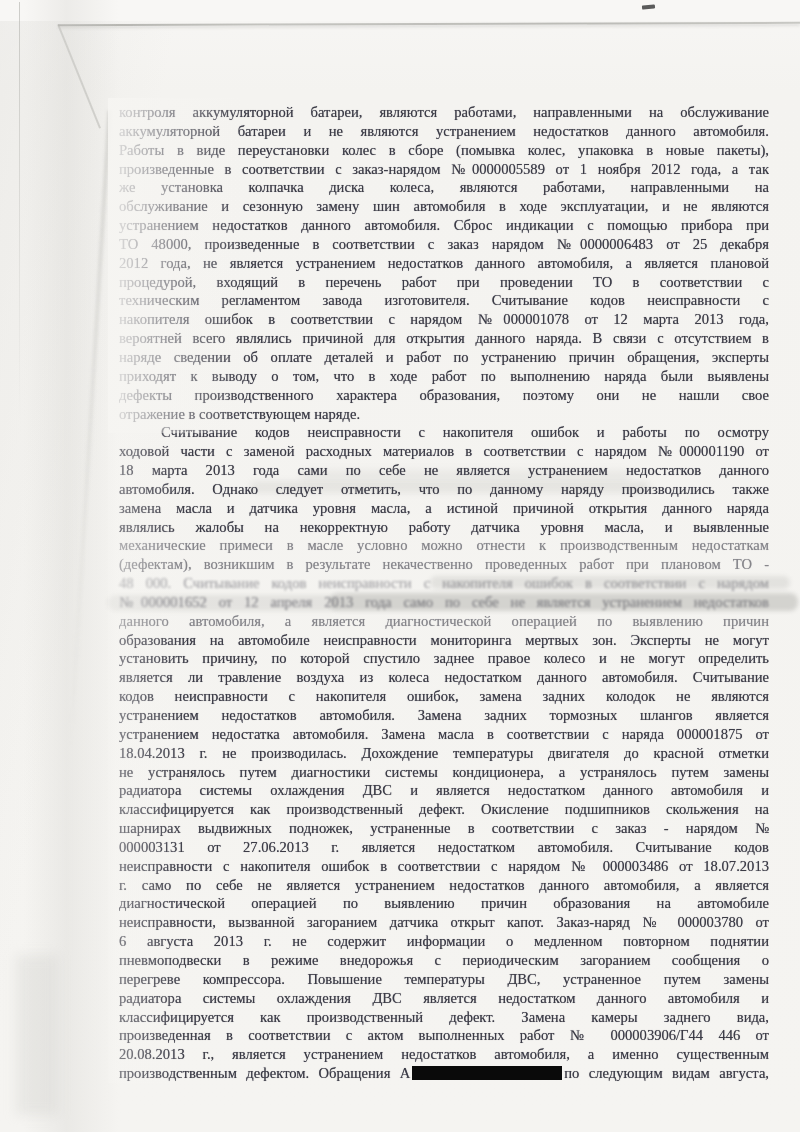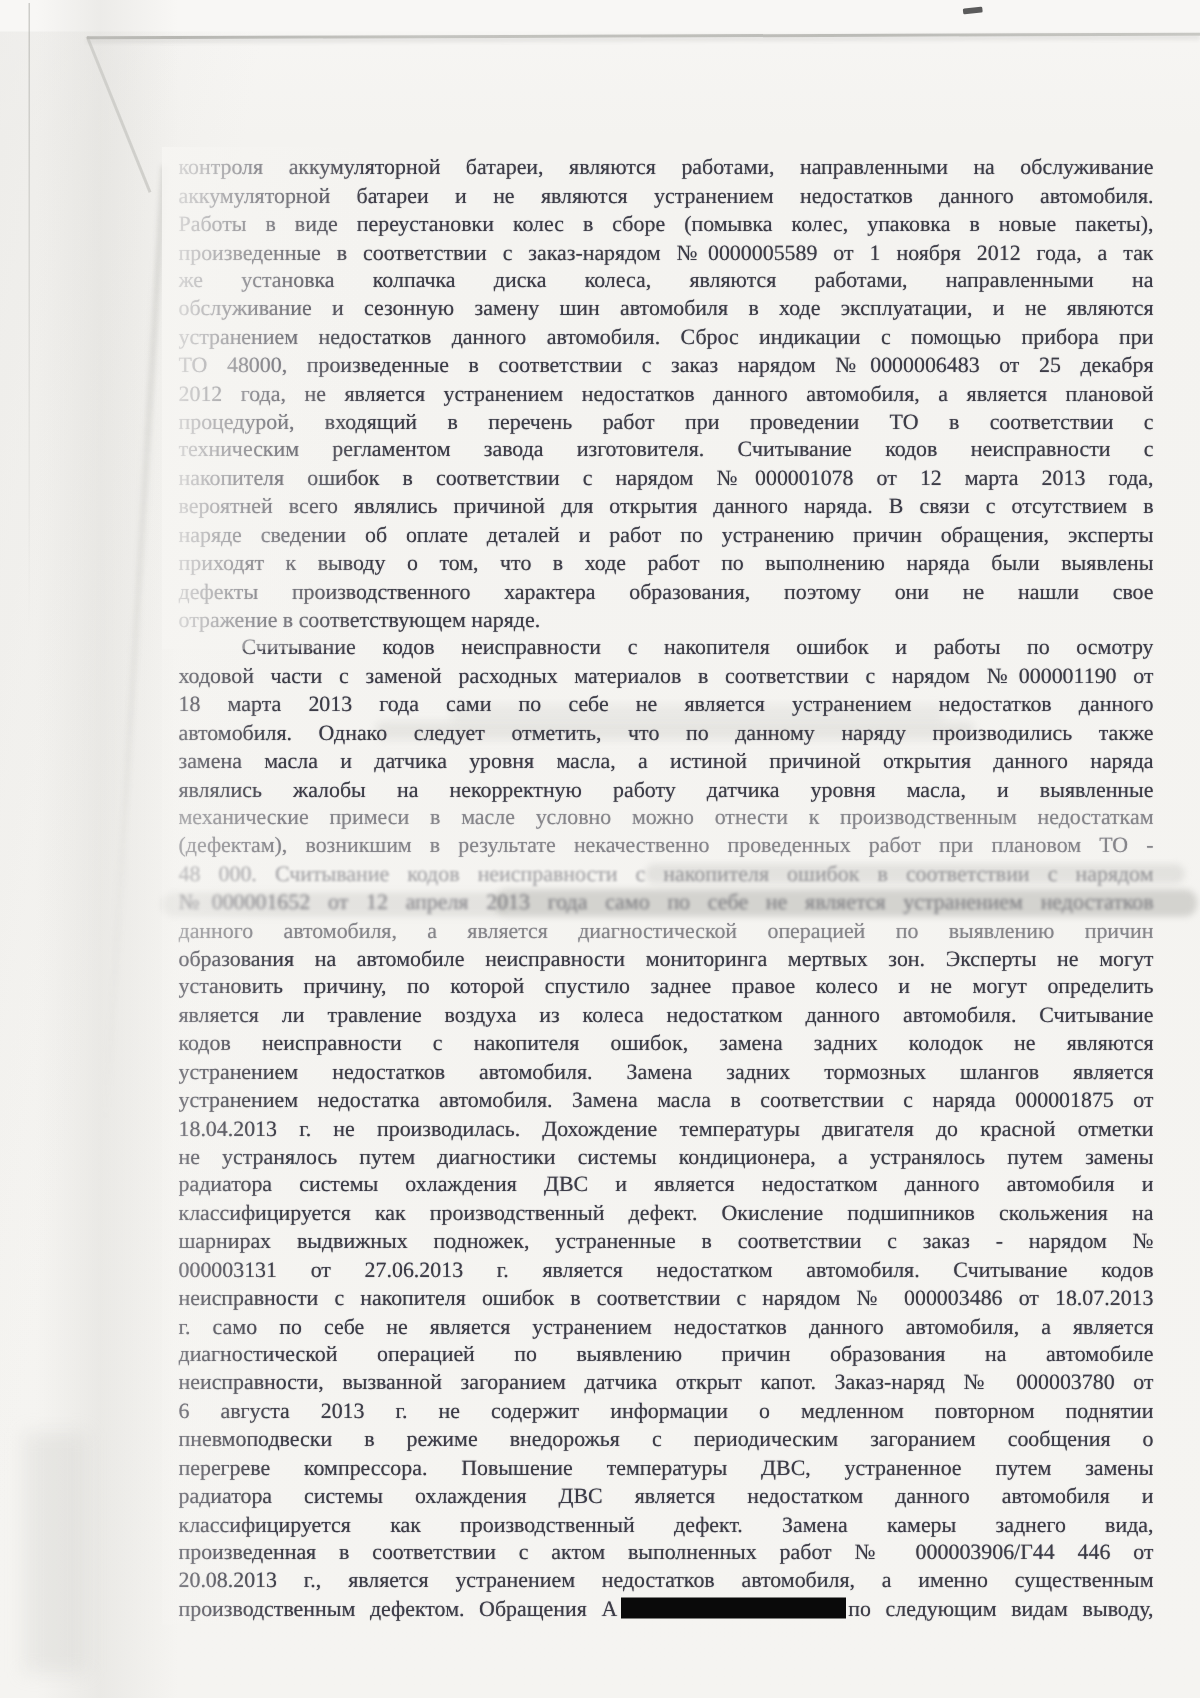--- a/index.html
+++ b/index.html
@@ -169,18 +169,18 @@
       <div class="line">г. само по себе не является устранением недостатков данного автомобиля, а является</div>
       <div class="line">диагностической операцией по выявлению причин образования на автомобиле</div>
       <div class="line">неисправности, вызванной загоранием датчика открыт капот. Заказ-наряд № 000003780 от</div>
       <div class="line">6 августа 2013 г. не содержит информации о медленном повторном поднятии</div>
       <div class="line">пневмоподвески в режиме внедорожья с периодическим загоранием сообщения о</div>
       <div class="line">перегреве компрессора. Повышение температуры ДВС, устраненное путем замены</div>
       <div class="line">радиатора системы охлаждения ДВС является недостатком данного автомобиля и</div>
       <div class="line">классифицируется как производственный дефект. Замена камеры заднего вида,</div>
       <div class="line">произведенная в соответствии с актом выполненных работ № 000003906/Г44 446 от</div>
       <div class="line">20.08.2013 г., является устранением недостатков автомобиля, а именно существенным</div>
-      <div class="line"><span>производственным дефектом. Обращения А</span><span class="redact-box"></span><span>по следующим видам выводу,</span></div>
+      <div class="line"><span>производственным дефектом. Обращения А</span><span class="redact-box"></span><span>по следующим видам августа,</span></div>
     </div>
 
   <div class="artifact fade-left-top"></div>
   <div class="artifact fade-left-bottom"></div>
 </div>
 
 </body></html>

